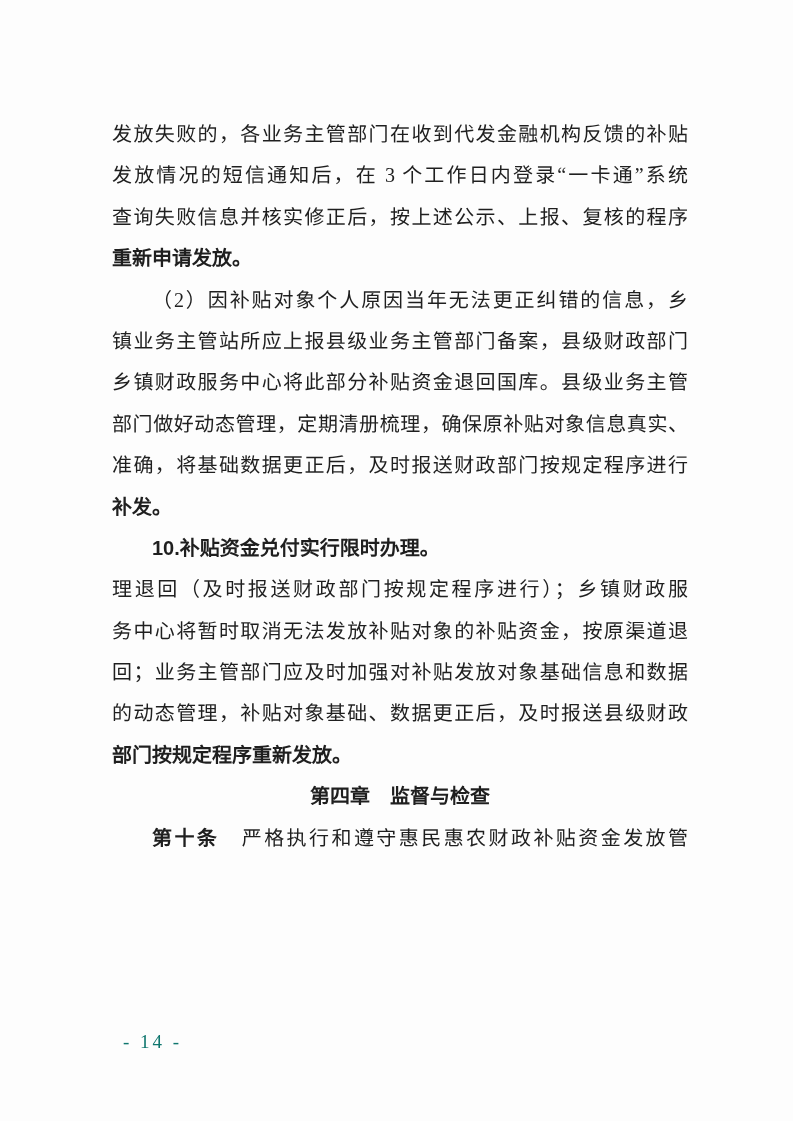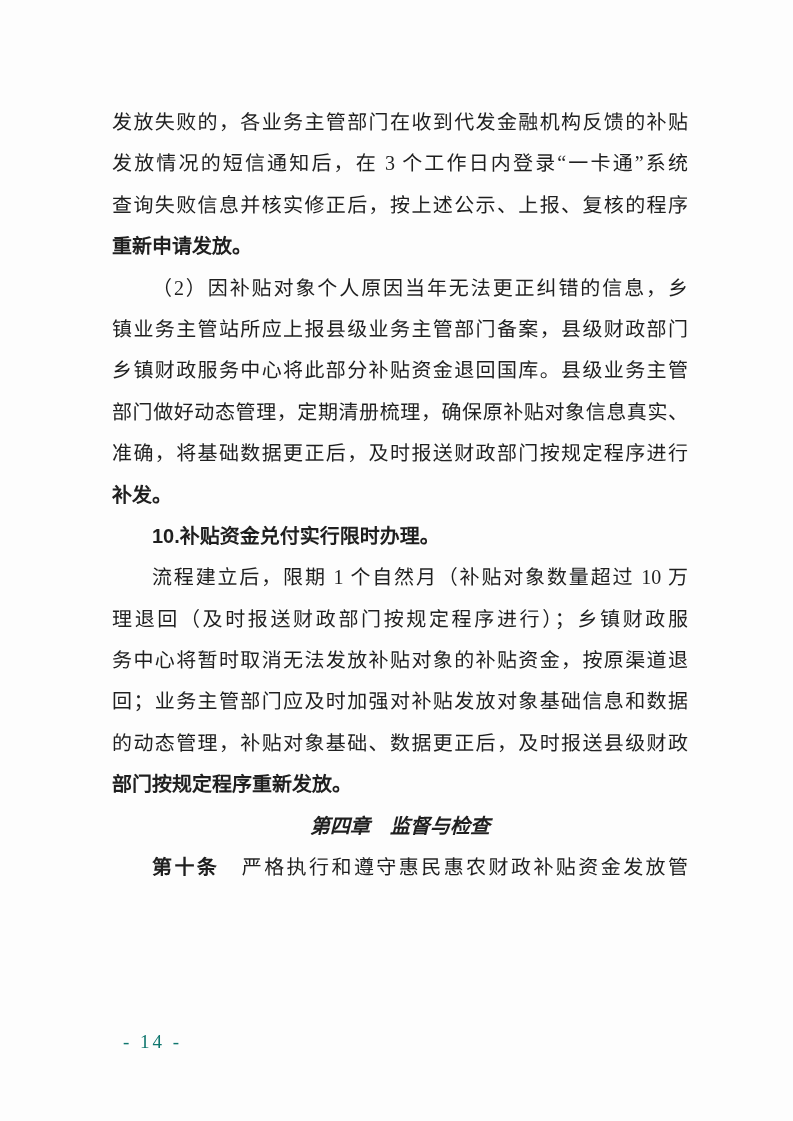--- a/index.html
+++ b/index.html
@@ -12,21 +12,21 @@
     width: 793px;
     height: 1121px;
     background: #fdfdfd;
     overflow: hidden;
     font-family: "Liberation Serif", "DejaVu Serif", serif;
     color: #1f1f1f;
   }
   .doc-body {
     position: absolute;
     left: 112px;
-    top: 102px;
+    top: 114px;
     width: 576px;
   }
   .line {
     font-size: 20px;
     line-height: 41.4px;
     height: 41.4px;
     overflow: hidden;
   }
   .line.justify {
     text-align: justify;
@@ -34,21 +34,20 @@
     text-justify: inter-character;
   }
   .line.left {
     text-align: left;
     text-align-last: left;
     font-weight: bold;
   }
   .line.center {
     text-align: left;
     text-align-last: center;
-    font-style: italic;
   }
   .line.indent {
     text-indent: 40px;
   }
   .line.bold, .seg-bold {
     font-weight: 700;
     font-family: "Liberation Sans", "DejaVu Sans", sans-serif;
   }
   .page-footer {
     position: absolute;
@@ -69,21 +68,20 @@
       <div class="line justify">发放情况的短信通知后，在 3 个工作日内登录“一卡通”系统</div>
       <div class="line justify">查询失败信息并核实修正后，按上述公示、上报、复核的程序</div>
       <div class="line left">重新申请发放。</div>
       <div class="line justify indent">（2）因补贴对象个人原因当年无法更正纠错的信息，乡</div>
       <div class="line justify">镇业务主管站所应上报县级业务主管部门备案，县级财政部门</div>
       <div class="line justify">乡镇财政服务中心将此部分补贴资金退回国库。县级业务主管</div>
       <div class="line justify">部门做好动态管理，定期清册梳理，确保原补贴对象信息真实、</div>
       <div class="line justify">准确，将基础数据更正后，及时报送财政部门按规定程序进行</div>
       <div class="line left">补发。</div>
       <div class="line left indent bold">10.补贴资金兑付实行限时办理。</div>
-      <div class="line justify indent">流程建立后，限期 1 个自然月（补贴对象数量超过 10 万</div>
       <div class="line justify">理退回（及时报送财政部门按规定程序进行）；乡镇财政服</div>
       <div class="line justify">务中心将暂时取消无法发放补贴对象的补贴资金，按原渠道退</div>
       <div class="line justify">回；业务主管部门应及时加强对补贴发放对象基础信息和数据</div>
       <div class="line justify">的动态管理，补贴对象基础、数据更正后，及时报送县级财政</div>
       <div class="line left">部门按规定程序重新发放。</div>
       <div class="line center bold">第四章　监督与检查</div>
       <div class="line justify indent"><span class="seg-bold">第十条</span><span class="seg-normal">　严格执行和遵守惠民惠农财政补贴资金发放管</span></div>
     </div>
   <div class="page-footer">- 14 -</div>
 </div>

